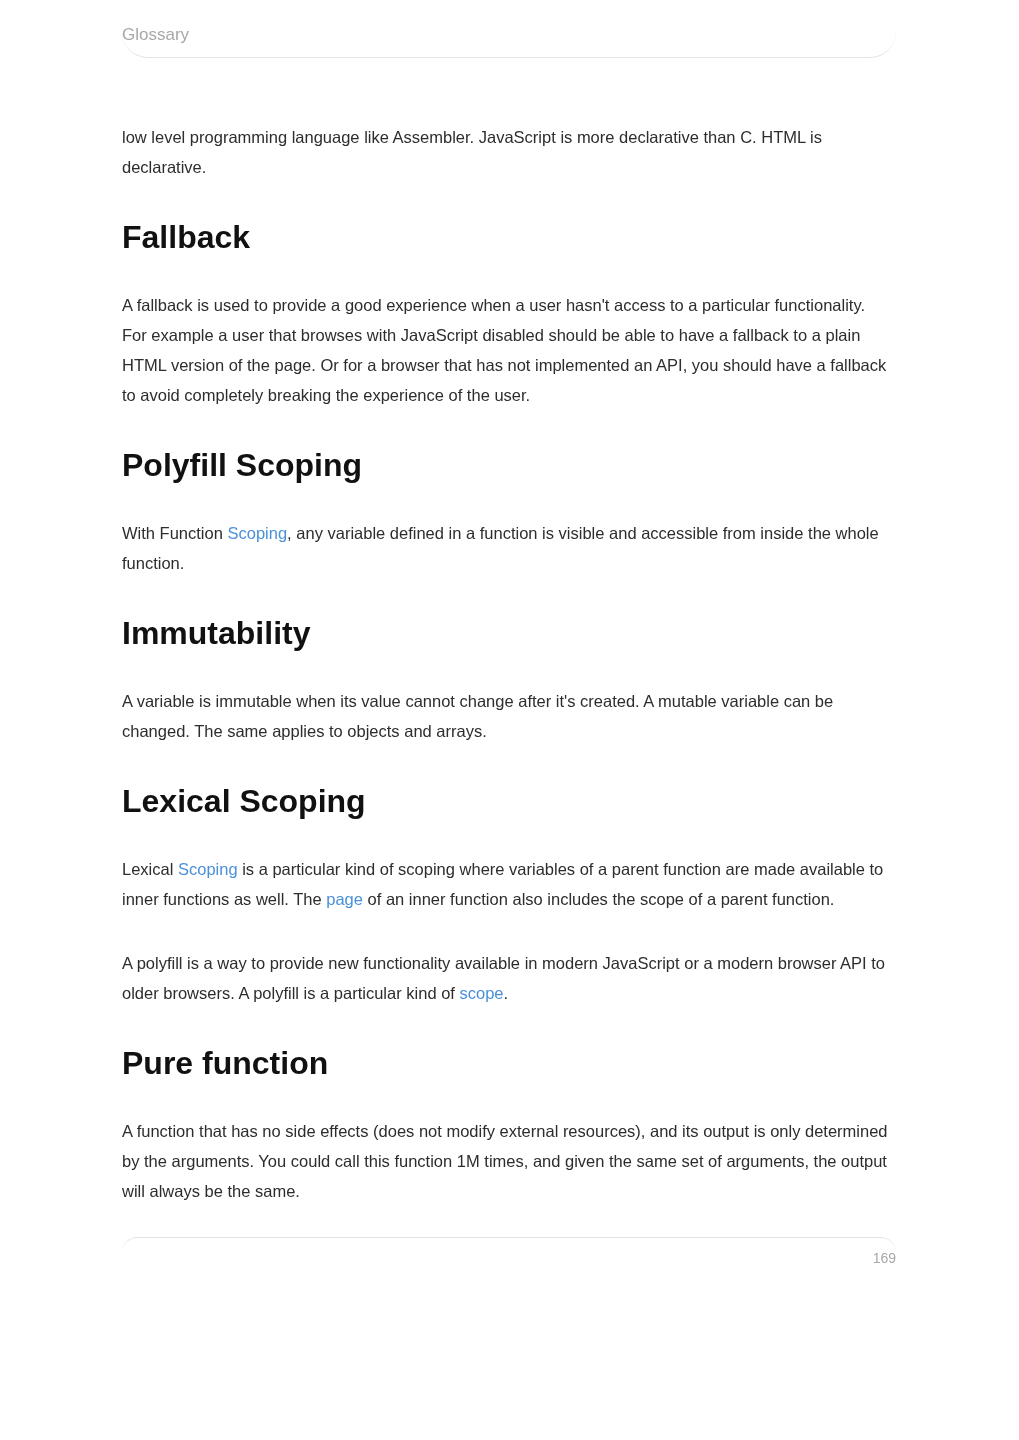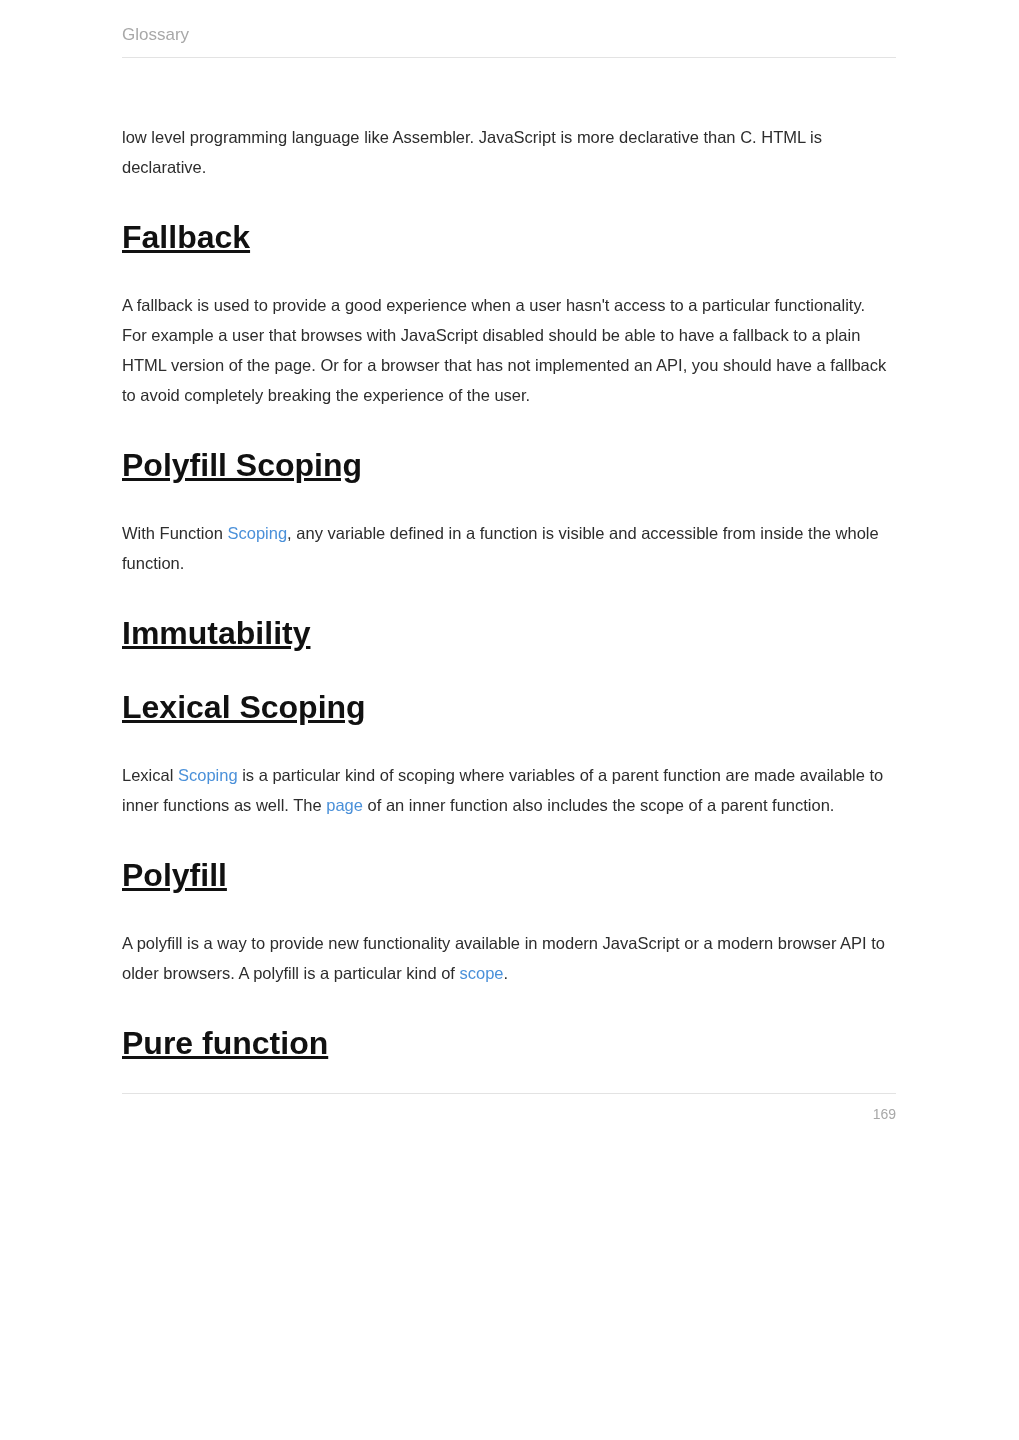--- a/index.html
+++ b/index.html
@@ -2,21 +2,21 @@
 <html style="--c-body: #2d2d2d; --c-heading: #111111; --c-muted: #a8a8a8; --c-rule: #e3e3e3; --c-link: #4a90d9;"><head>
 <meta charset="utf-8">
 <style>
   :root{
     --c-body:#2d2d2d;
     --c-heading:#111111;
     --c-muted:#a8a8a8;
     --c-rule:#e3e3e3;
     --c-link:#4a90d9;
   }
-  *{box-sizing:border-box;}
+  *{box-sizing:border-box;border-radius:26px;}
   html,body{margin:0;padding:0;}
   body{
     width:1019px;
     height:1440px;
     background:#ffffff;
     overflow:hidden;
     font-family:"Liberation Sans","DejaVu Sans",sans-serif;
   }
   .page{
     width:100%;
@@ -43,21 +43,20 @@
   .body-par.first{
     margin-top:64px;
   }
   h1.term{
     margin:36px 0 0 0;
     font-size:32px;
     line-height:38px;
     font-weight:700;
     color:var(--c-heading);
     letter-spacing:0;
-    text-decoration:underline;
   }
   a.glossary-link{
     color:var(--c-link);
     text-decoration:none;
     cursor:pointer;
   }
   .page-footer{
     margin-top:31px;
     border-top:1px solid var(--c-rule);
     padding-top:10px;
@@ -78,24 +77,25 @@
     <span class="running-title">Glossary</span>
   </header>
 
   <main id="glossary-main">
       <p class="body-par first">low level programming language like Assembler. JavaScript is more declarative than C. HTML is declarative.</p>
       <h1 class="term">Fallback</h1>
       <p class="body-par">A fallback is used to provide a good experience when a user hasn't access to a particular functionality. For example a user that browses with JavaScript disabled should be able to have a fallback to a plain HTML version of the page. Or for a browser that has not implemented an API, you should have a fallback to avoid completely breaking the experience of the user.</p>
       <h1 class="term">Polyfill Scoping</h1>
       <p class="body-par">With Function <a class="glossary-link" href="#">Scoping</a>, any variable defined in a function is visible and accessible from inside the whole function.</p>
       <h1 class="term">Immutability</h1>
+      <p class="body-par">A variable is immutable when its value cannot change after it's created. A mutable variable can be changed. The same applies to objects and arrays.</p>
       <h1 class="term">Lexical Scoping</h1>
       <p class="body-par">Lexical <a class="glossary-link" href="#">Scoping</a> is a particular kind of scoping where variables of a parent function are made available to inner functions as well. The <a class="glossary-link" href="#">page</a> of an inner function also includes the scope of a parent function.</p>
-      <h1 class="term">Polyfill</h1>
       <p class="body-par">A polyfill is a way to provide new functionality available in modern JavaScript or a modern browser API to older browsers. A polyfill is a particular kind of <a class="glossary-link" href="#">scope</a>.</p>
       <h1 class="term">Pure function</h1>
+      <p class="body-par">A function that has no side effects (does not modify external resources), and its output is only determined by the arguments. You could call this function 1M times, and given the same set of arguments, the output will always be the same.</p>
     </main>
 
   <footer class="page-footer">
     <span class="page-number">169</span>
   </footer>
 
 </div>
 
 </body></html>

